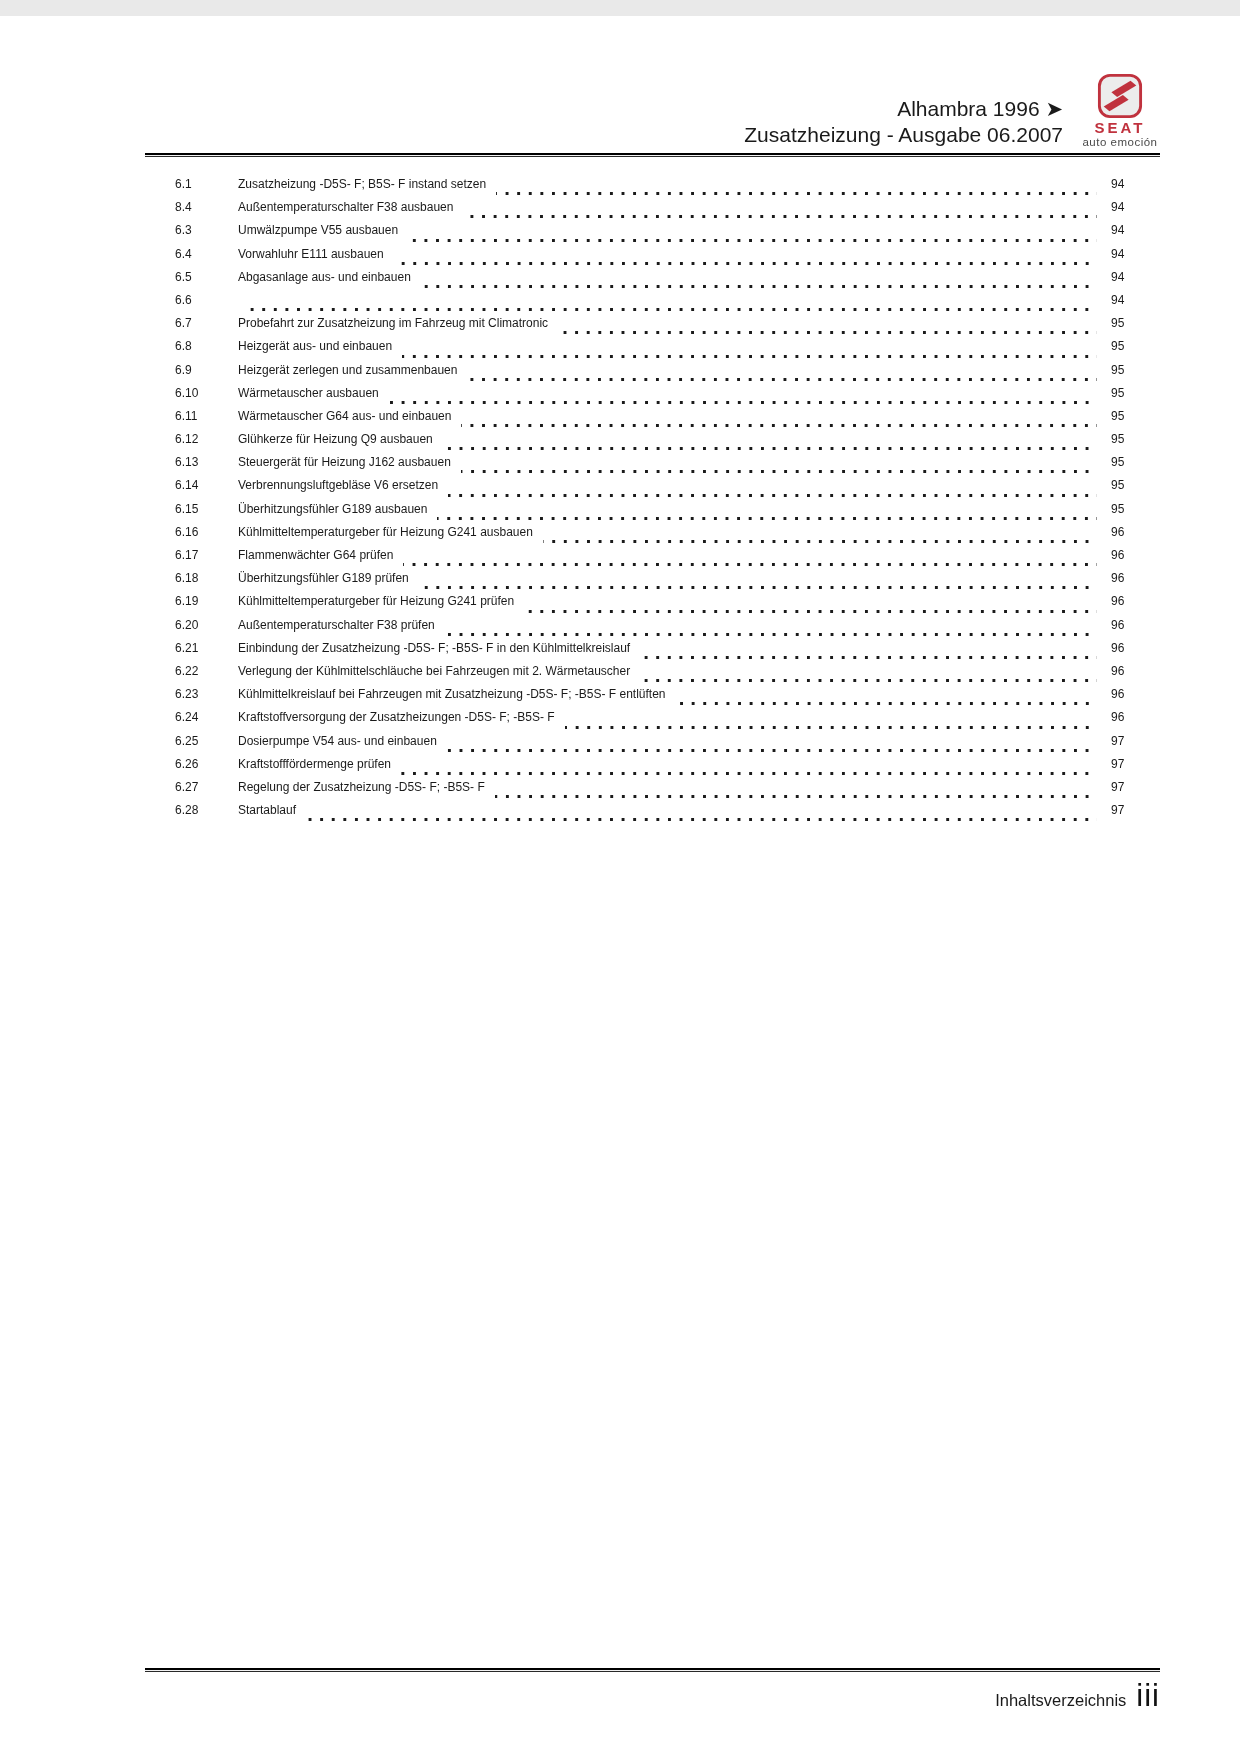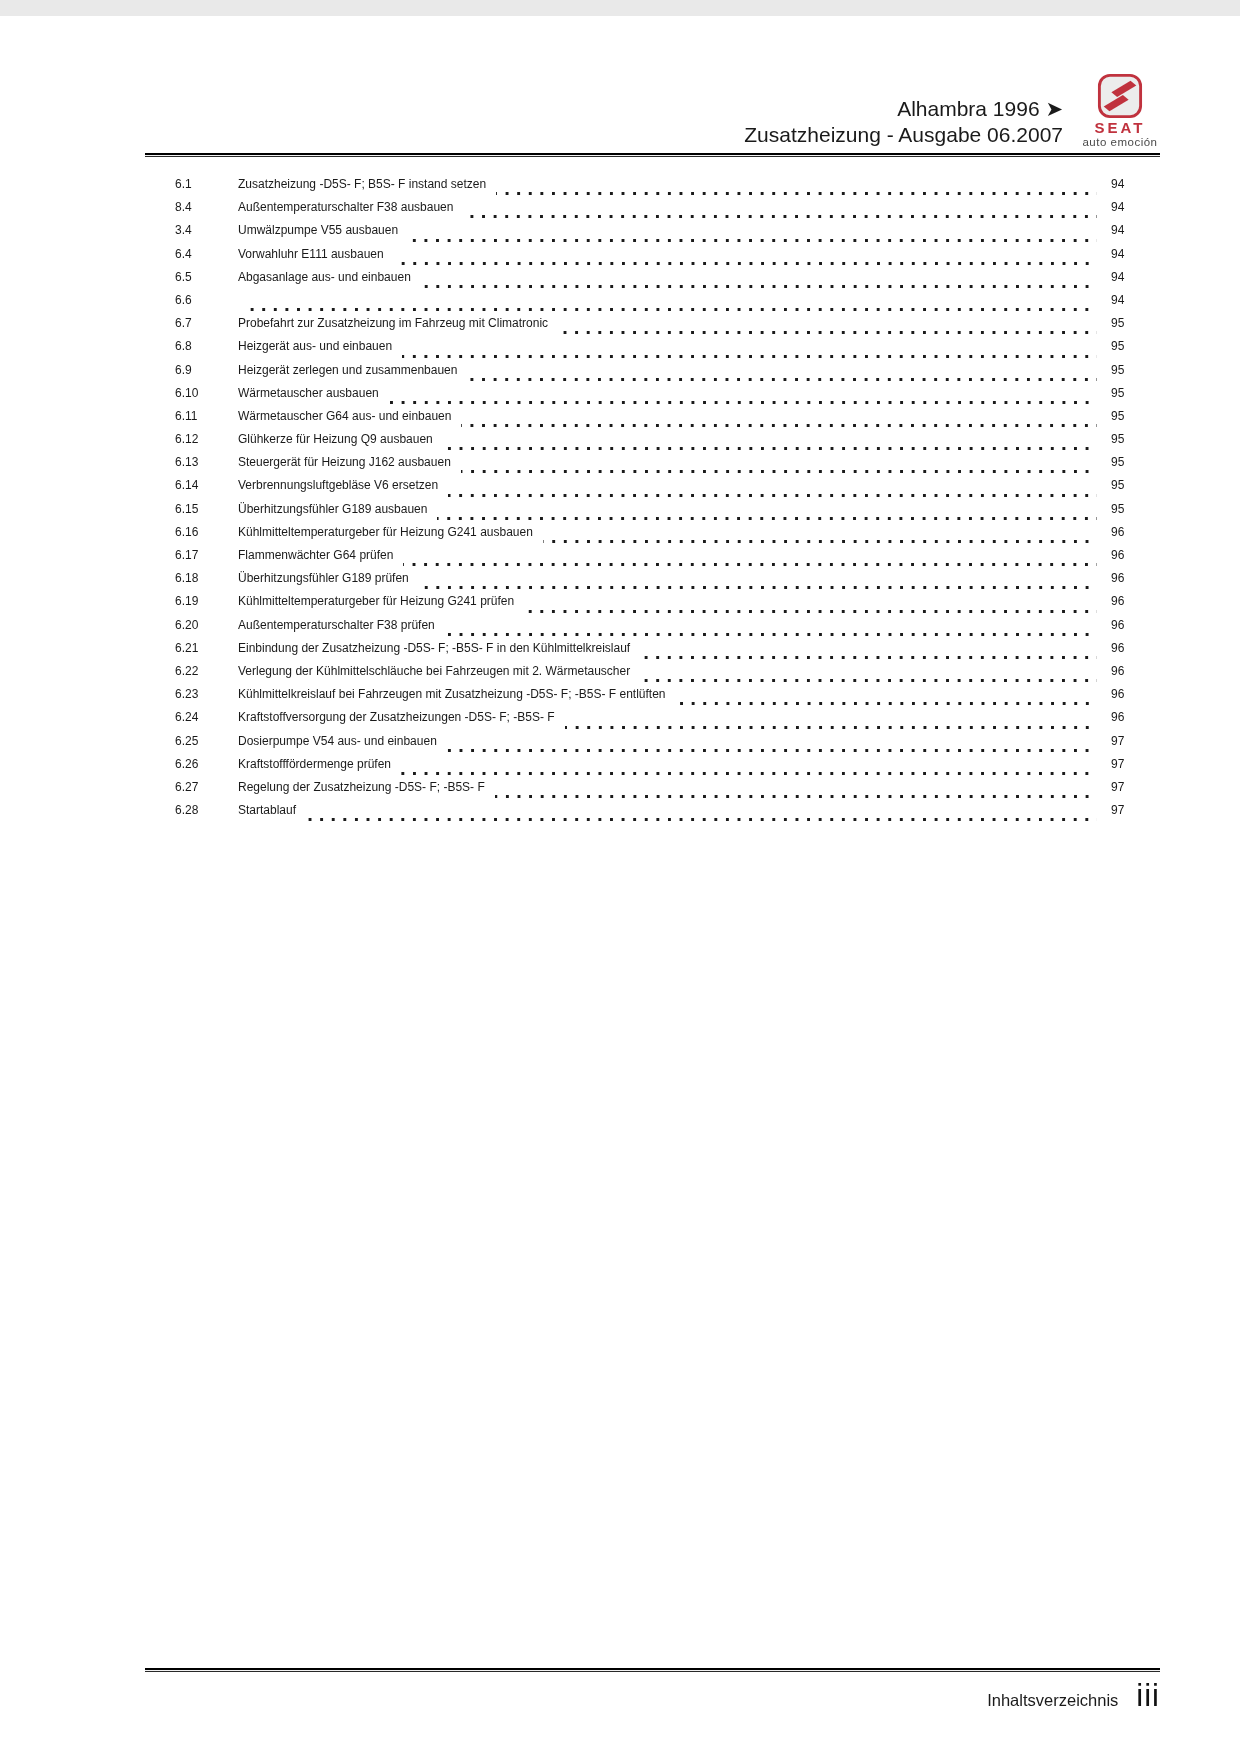--- a/index.html
+++ b/index.html
@@ -90,21 +90,21 @@
   }
   .toc-page { flex: 0 0 44px; }
 
   
   .footer-text {
     position: absolute;
     right: 80px;
     top: 1662px;
     display: flex;
     align-items: baseline;
-    gap: 18px;
+    gap: 10px;
   }
   .footer-label { font-size: 16.5px; color: #1a1a1a; }
   .footer-page { font-size: 31px; color: #111; letter-spacing: 1px; }
 </style>
 </head>
 <body>
 
 <div class="page">
 
   <div class="header-text">
@@ -133,21 +133,21 @@
   </div>
 
   <div class="toc-row">
     <span class="toc-num">8.4</span>
     <span class="toc-title">Außentemperaturschalter F38 ausbauen</span>
     <span class="toc-leader"></span>
     <span class="toc-page">94</span>
   </div>
 
   <div class="toc-row">
-    <span class="toc-num">3.4</span>
+    <span class="toc-num">6.3</span>
     <span class="toc-title">Umwälzpumpe V55 ausbauen</span>
     <span class="toc-leader"></span>
     <span class="toc-page">94</span>
   </div>
 
   <div class="toc-row">
     <span class="toc-num">6.4</span>
     <span class="toc-title">Vorwahluhr E111 ausbauen</span>
     <span class="toc-leader"></span>
     <span class="toc-page">94</span>

